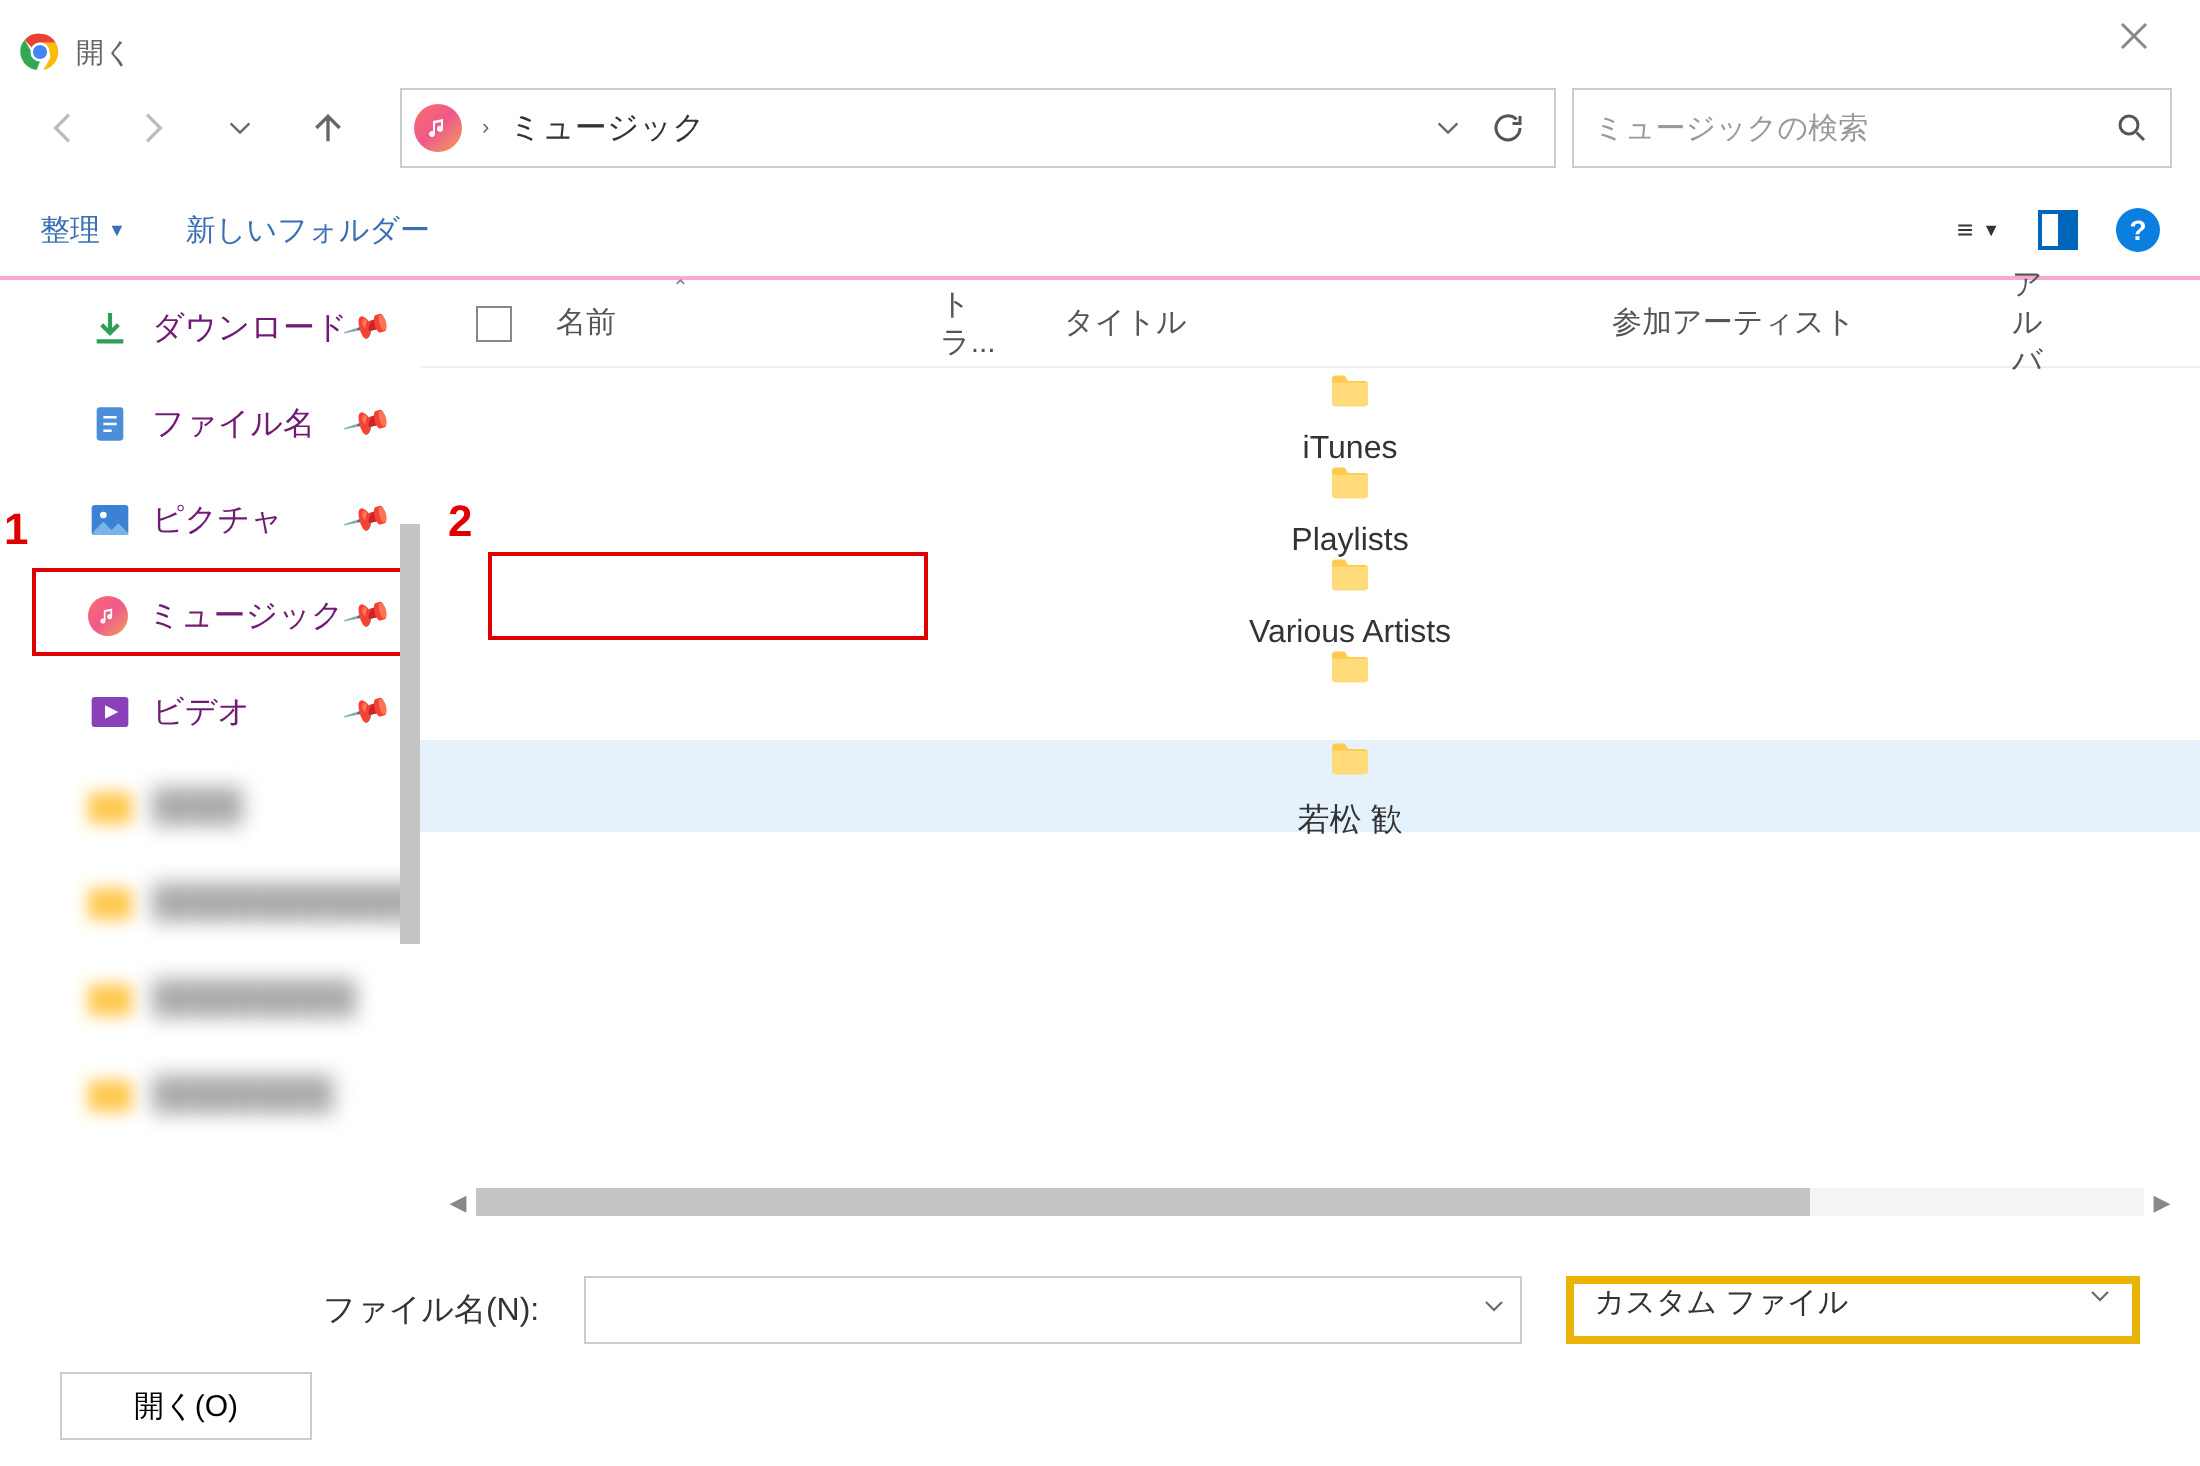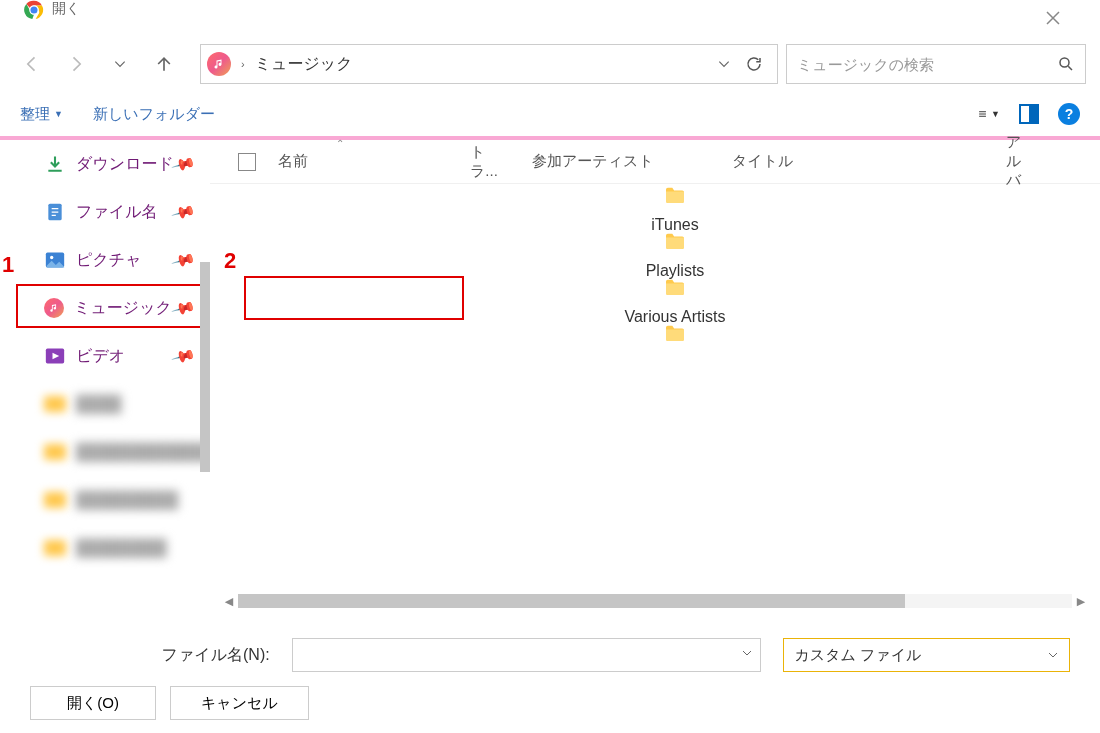--- a/index.html
+++ b/index.html
@@ -1,39 +1,39 @@
 <!DOCTYPE html>
 <html><head>
 <meta charset="utf-8">
 <style>
   * { box-sizing: border-box; margin: 0; padding: 0; font-family: "Yu Gothic UI", "Meiryo", "Segoe UI", sans-serif; }
   body { width: 1100px; height: 733px; background: #fff; overflow: hidden; font-size: 15px; color: #333; }
 
   
-  .titlebar { height: 36px; display: flex; align-items: flex-start; padding: 0 24px; }
+  .titlebar { height: 36px; display: flex; align-items: flex-end; padding: 0 10px; }
   .chrome-icon { width: 20px; height: 20px; margin-right: 8px; }
   .title-text { font-size: 14px; color: #666; flex: 1; }
   .close-btn { width: 46px; height: 36px; display: flex; align-items: center; justify-content: center; color: #888; font-size: 20px; cursor: pointer; }
 
   
   .navbar { height: 56px; display: flex; align-items: center; padding: 0 14px; gap: 8px; }
   .nav-icon-btn { width: 36px; height: 36px; display: flex; align-items: center; justify-content: center; color: #555; cursor: pointer; }
   .nav-icon-btn.disabled { color: #bbb; }
   .breadcrumb { flex: 1; height: 40px; border: 1px solid #ccc; display: flex; align-items: center; padding: 0 6px; gap: 6px; margin-left: 10px; }
   .music-circle { width: 24px; height: 24px; border-radius: 50%; background: linear-gradient(135deg,#ff6b6b,#ee5a8c,#f0a055); display:flex; align-items:center; justify-content:center; }
   .breadcrumb-chevron { color: #666; font-size: 11px; padding: 0 4px; }
   .breadcrumb-text { font-size: 16px; color: #333; }
   .breadcrumb-right { margin-left: auto; display:flex; align-items:center; gap: 14px; padding-right: 8px; }
   .searchbox { width: 300px; height: 40px; border: 1px solid #ccc; display: flex; align-items: center; padding: 0 10px; }
   .searchbox input { border: none; outline: none; flex: 1; font-size: 15px; color: #555; }
   .searchbox input::placeholder { color: #999; }
   .search-icon { width: 18px; height: 18px; color: #555; }
 
   
-  .toolbar { height: 48px; display: flex; align-items: center; padding: 0 20px; border-bottom: 4px solid #f9a8d4; }
+  .toolbar { height: 48px; display: flex; align-items: center; padding: 0 20px; border-bottom: 2px solid #f9a8d4; }
   .tb-left { display: flex; align-items: center; gap: 30px; }
   .tb-btn { color: #3a6fb5; font-size: 15px; display:flex; align-items:center; gap:4px; cursor:pointer; }
   .tb-right { margin-left: auto; display: flex; align-items: center; gap: 18px; }
   .view-icon { width: 22px; height: 22px; display:flex; align-items:center; justify-content:center; color:#333; }
   .help-icon { width: 22px; height: 22px; border-radius: 50%; background:#0a7fe0; color:#fff; display:flex; align-items:center; justify-content:center; font-size:14px; font-weight:bold; }
   .preview-sq { width: 20px; height: 20px; border: 2px solid #0066bb; background: linear-gradient(to right, #fff 50%, #0066bb 50%); }
 
   
   .body { display: flex; height: 470px; }
 
@@ -71,21 +71,21 @@
   .hscroll-track { flex:1; height: 14px; background: #f4f4f4; position: relative; display:flex; align-items:center; }
   .hscroll-thumb { position:absolute; left:0; top:0; height:14px; width: 80%; background:#c5c5c5; }
   .hscroll-arrow { width: 18px; text-align:center; color:#888; font-size:11px; }
 
   
   .bottom { padding: 28px 30px 16px; }
   .fn-row { display:flex; align-items:center; gap: 22px; margin-bottom: 14px; }
   .fn-label { width: 250px; text-align: right; font-size: 16px; }
   .fn-input-wrap { width: 490px; position: relative; }
   .fn-input { width: 100%; height: 34px; border: 1px solid #ccc; padding: 0 28px 0 8px; font-size: 15px; outline:none; }
-  .fn-combo { width: 298px; height: 34px; border: 1px solid #eab308; display:flex; align-items:center; padding: 0 10px; justify-content:space-between; font-size: 15px; }
+  .fn-combo { width: 298px; height: 34px; border: 4px solid #eab308; display:flex; align-items:flex-start; padding: 0 10px; justify-content:space-between; font-size: 15px; }
   .btn-row { display:flex; justify-content:flex-start; gap: 14px; padding-right: 2px; }
   .btn { height: 34px; border: 1px solid #ccc; background: #fff; padding: 0 30px; font-size: 15px; cursor:pointer; min-width: 126px; }
 
   .annot-num { position: absolute; font-weight: bold; font-size: 22px; color: #e00000; }
 
   svg { display: block; }
 </style>
 </head>
 <body>
 
@@ -281,22 +281,22 @@
 
     <div class="col-header">
       <div class="col-check">
           <div class="checkbox"></div>
         </div>
       <div class="col col-name">
         <span>名前</span>
         <span class="sort-up">⌃</span>
       </div>
       <div class="col col-track">トラ...</div>
+      <div class="col col-title">タイトル</div>
       <div class="col col-artist">参加アーティスト</div>
-      <div class="col col-title">タイトル</div>
       <div class="col col-album">アルバ</div>
     </div>
 
     <div class="file-rows">
       <div class="file-row">
         <span class="folder-icon">
           <svg width="22" height="18" viewBox="0 0 24 20">
               <path d="M2 4a2 2 0 0 1 2-2h5l2 3h9a2 2 0 0 1 2 2v10a2 2 0 0 1-2 2H4a2 2 0 0 1-2-2V4z" fill="#ffca4d"></path>
               <path d="M2 6h20v11a2 2 0 0 1-2 2H4a2 2 0 0 1-2-2V6z" fill="#ffdb7a"></path>
             </svg>
@@ -321,20 +321,29 @@
         </span>
         <span>Various Artists</span>
       </div>
       <div class="file-row">
         <span class="folder-icon">
           <svg width="22" height="18" viewBox="0 0 24 20">
               <path d="M2 4a2 2 0 0 1 2-2h5l2 3h9a2 2 0 0 1 2 2v10a2 2 0 0 1-2 2H4a2 2 0 0 1-2-2V4z" fill="#ffca4d"></path>
               <path d="M2 6h20v11a2 2 0 0 1-2 2H4a2 2 0 0 1-2-2V6z" fill="#ffdb7a"></path>
             </svg>
         </span>
+      </div>
+      <div class="file-row hover-row">
+        <span class="folder-icon">
+          <svg width="22" height="18" viewBox="0 0 24 20">
+              <path d="M2 4a2 2 0 0 1 2-2h5l2 3h9a2 2 0 0 1 2 2v10a2 2 0 0 1-2 2H4a2 2 0 0 1-2-2V4z" fill="#ffca4d"></path>
+              <path d="M2 6h20v11a2 2 0 0 1-2 2H4a2 2 0 0 1-2-2V6z" fill="#ffdb7a"></path>
+            </svg>
+        </span>
+        <span>若松 歓</span>
       </div>
     </div>
 
     <div class="hscroll">
       <div class="hscroll-arrow">◀</div>
       <div class="hscroll-track">
           <div class="hscroll-thumb"></div>
         </div>
       <div class="hscroll-arrow">▶</div>
     </div>
@@ -354,15 +363,14 @@
     </div>
     <div class="fn-combo">
       <span>カスタム ファイル</span>
       <svg width="12" height="12" viewBox="0 0 24 24">
           <path d="M4 8l8 8 8-8" stroke="#666" stroke-width="2" fill="none"></path>
         </svg>
     </div>
   </div>
   <div class="btn-row">
     <button class="btn">開く(O)</button>
-    <button class="btn">キャンセル</button>
   </div>
 </div>
 
 </body></html>

